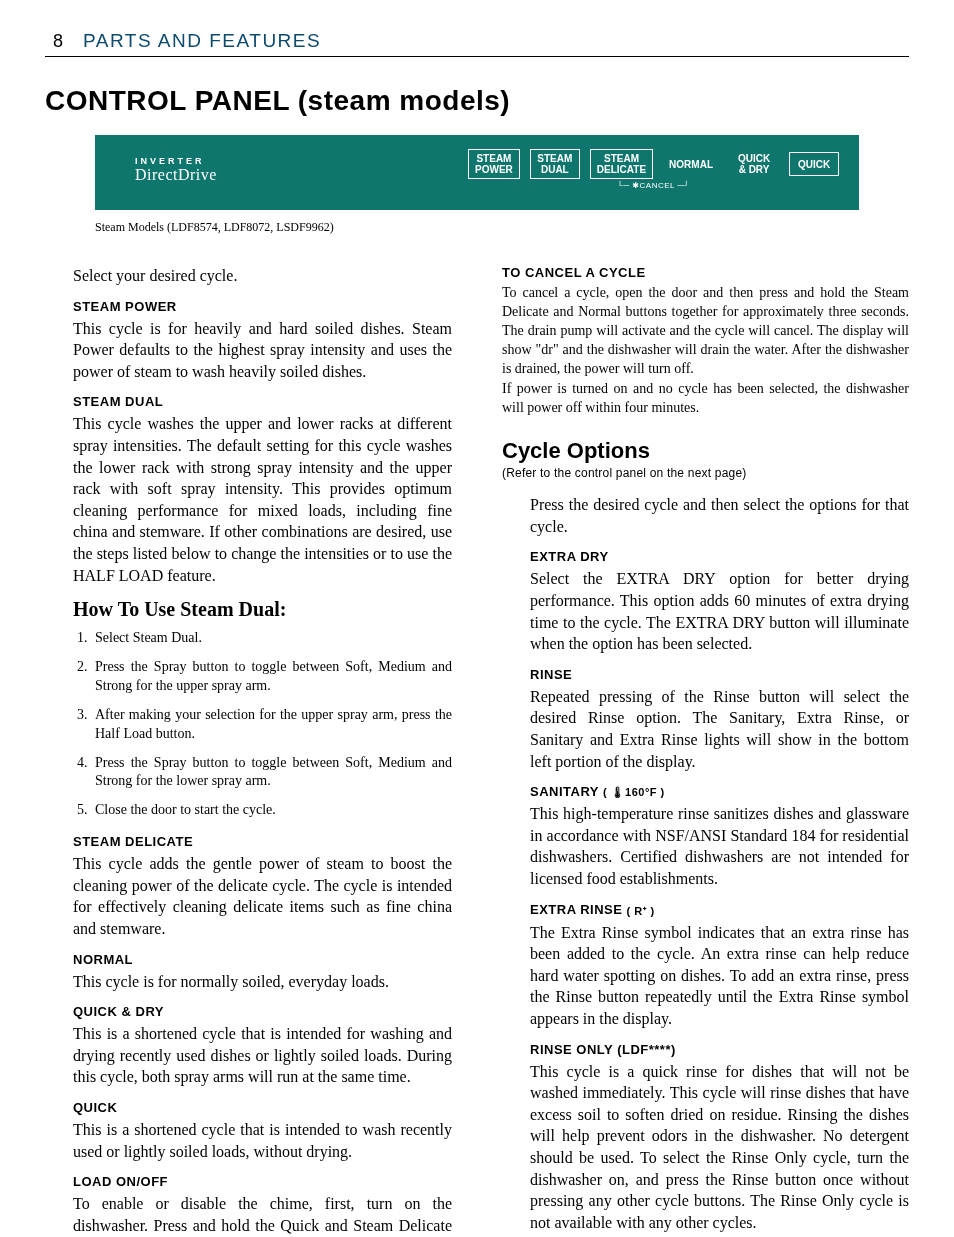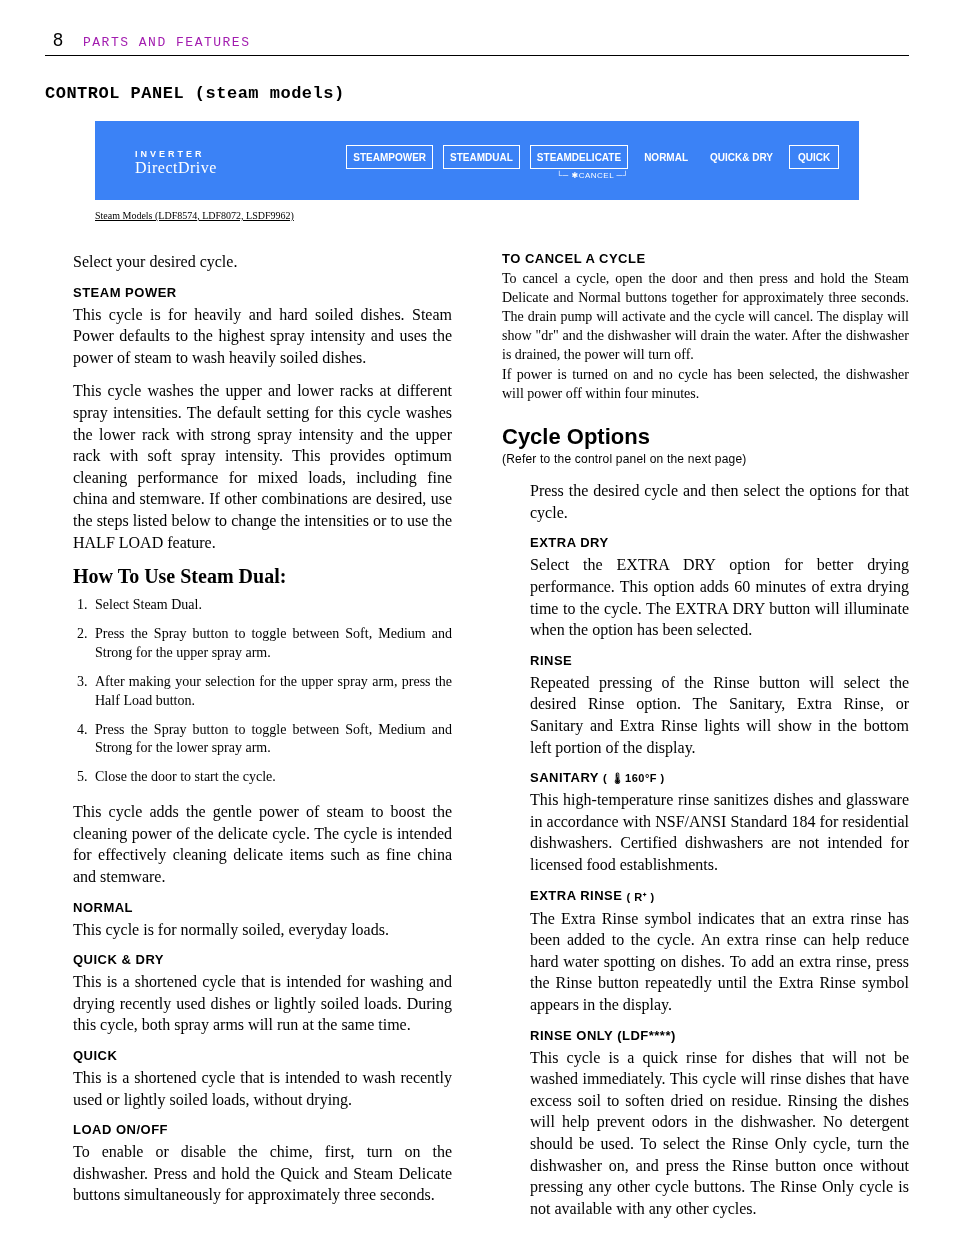--- a/index.html
+++ b/index.html
@@ -19,39 +19,39 @@
     margin-bottom: 28px;
   }
   .page-num {
     font-family: Arial, Helvetica, sans-serif;
     font-size: 18px;
     font-weight: 400;
     margin-right: 20px;
     margin-left: 8px;
   }
   .header-title {
-    font-family: Liberation Mono, monospace;
-    font-size: 13px;
+    font-family: Liberation Sans, sans-serif;
+    font-size: 19px;
     letter-spacing: 1.5px;
-    color: #a21caf;
+    color: #0c4a6e;
   }
   h1.main-title {
-    font-family: Liberation Mono, monospace;
-    font-size: 17px;
+    font-family: Liberation Sans, sans-serif;
+    font-size: 28px;
     font-weight: 700;
     letter-spacing: 0.5px;
     margin-bottom: 18px;
   }
   .panel-wrap { margin: 0 50px 10px 50px; }
   .control-panel {
-    background: #3b82f6;
+    background: #0f766e;
     color: #fff;
     display: flex;
     align-items: center;
-    padding: 24px 20px 20px 20px;
+    padding: 14px 20px 20px 20px;
     gap: 12px;
   }
   .dd-block { flex: 0 0 auto; margin-right: auto; margin-left: 20px;}
   .inverter-text {
     font-family: Arial, Helvetica, sans-serif;
     font-size: 9px;
     font-weight: 700;
     letter-spacing: 3px;
   }
   .directdrive-text {
@@ -65,34 +65,33 @@
   .pbtn {
     border: 1.5px solid #fff;
     font-family: Arial, Helvetica, sans-serif;
     font-size: 10px;
     font-weight: 700;
     text-align: center;
     padding: 3px 6px;
     line-height: 1.1;
     min-width: 50px;
   }
-  .pbtn-tall { min-height: 24px; display:flex; align-items:center; justify-content:center; flex-direction:row;}
+  .pbtn-tall { min-height: 24px; display:flex; align-items:center; justify-content:center; flex-direction:column;}
   .pbtn-noborder { border: none; }
   .cancel-row {
     font-family: Arial, Helvetica, sans-serif;
     font-size: 8px;
     letter-spacing: 0.5px;
     margin-top: 2px;
     text-align:center;
   }
   .caption {
     font-family: Georgia, serif;
-    font-size: 10px;
+    font-size: 12px;
     margin: 6px 50px 30px 50px;
-    text-decoration: underline;
   }
   .two-col {
     display: flex;
     gap: 50px;
   }
   .col { flex: 1; min-width: 0; }
   h2.section {
     font-family: Arial, Helvetica, sans-serif;
     font-size: 22px;
     font-weight: 700;
@@ -194,31 +193,33 @@
 
 <div class="two-col">
 
   <div class="col">
     <div class="indent">
       <p class="body">Select your desired cycle.</p>
 
       <h3 class="subhead">STEAM POWER</h3>
       <p class="body">This cycle is for heavily and hard soiled dishes. Steam Power defaults to the highest spray intensity and uses the power of steam to wash heavily soiled dishes.</p>
 
+      <h3 class="subhead">STEAM DUAL</h3>
       <p class="body">This cycle washes the upper and lower racks at different spray intensities. The default setting for this cycle washes the lower rack with strong spray intensity and the upper rack with soft spray intensity. This provides optimum cleaning performance for mixed loads, including fine china and stemware. If other combinations are desired, use the steps listed below to change the intensities or to use the HALF LOAD feature.</p>
 
       <p class="bold-sub">How To Use Steam Dual:</p>
       <ol class="steps">
         <li>Select Steam Dual.</li>
         <li>Press the Spray button to toggle between Soft, Medium and Strong for the upper spray arm.</li>
         <li>After making your selection for the upper spray arm, press the Half Load button.</li>
         <li>Press the Spray button to toggle between Soft, Medium and Strong for the lower spray arm.</li>
         <li>Close the door to start the cycle.</li>
       </ol>
 
+      <h3 class="subhead">STEAM DELICATE</h3>
       <p class="body">This cycle adds the gentle power of steam to boost the cleaning power of the delicate cycle. The cycle is intended for effectively cleaning delicate items such as fine china and stemware.</p>
 
       <h3 class="subhead">NORMAL</h3>
       <p class="body">This cycle is for normally soiled, everyday loads.</p>
 
       <h3 class="subhead">QUICK &amp; DRY</h3>
       <p class="body">This is a shortened cycle that is intended for washing and drying recently used dishes or lightly soiled loads. During this cycle, both spray arms will run at the same time.</p>
 
       <h3 class="subhead">QUICK</h3>
       <p class="body">This is a shortened cycle that is intended to wash recently used or lightly soiled loads, without drying.</p>

